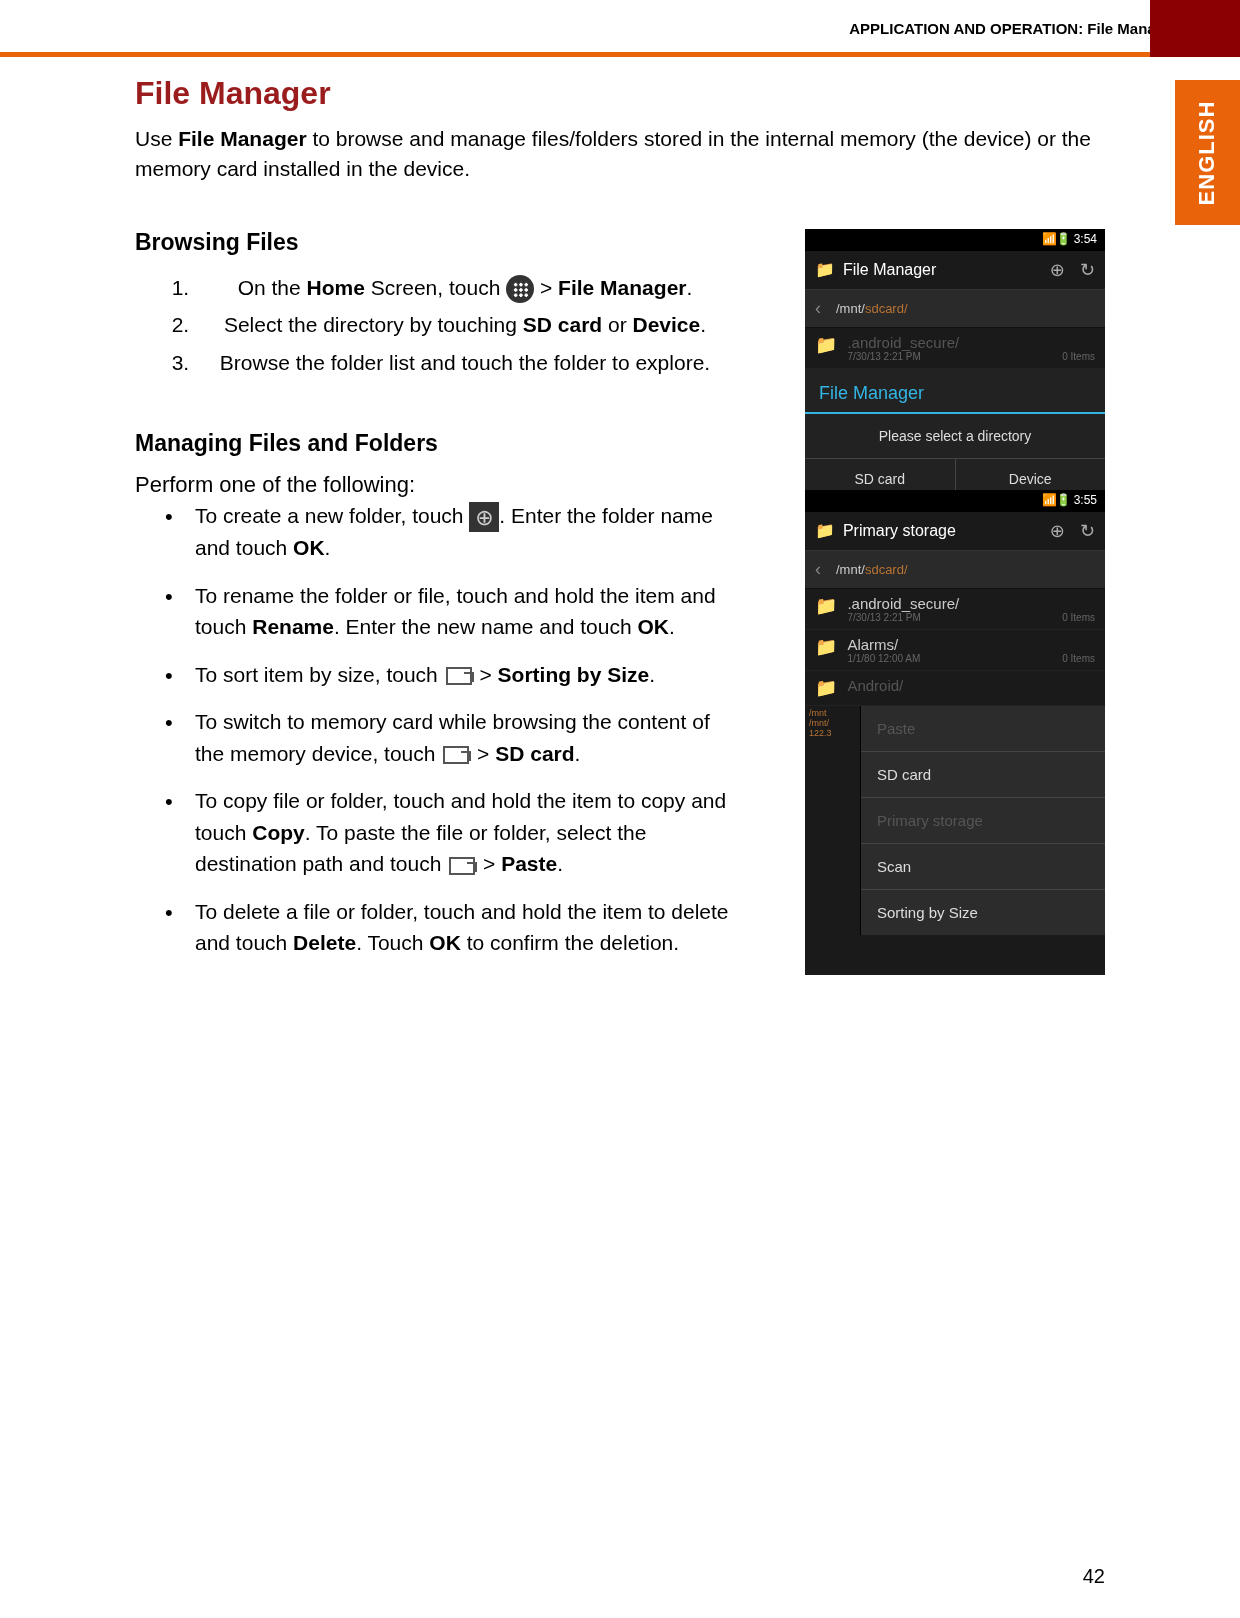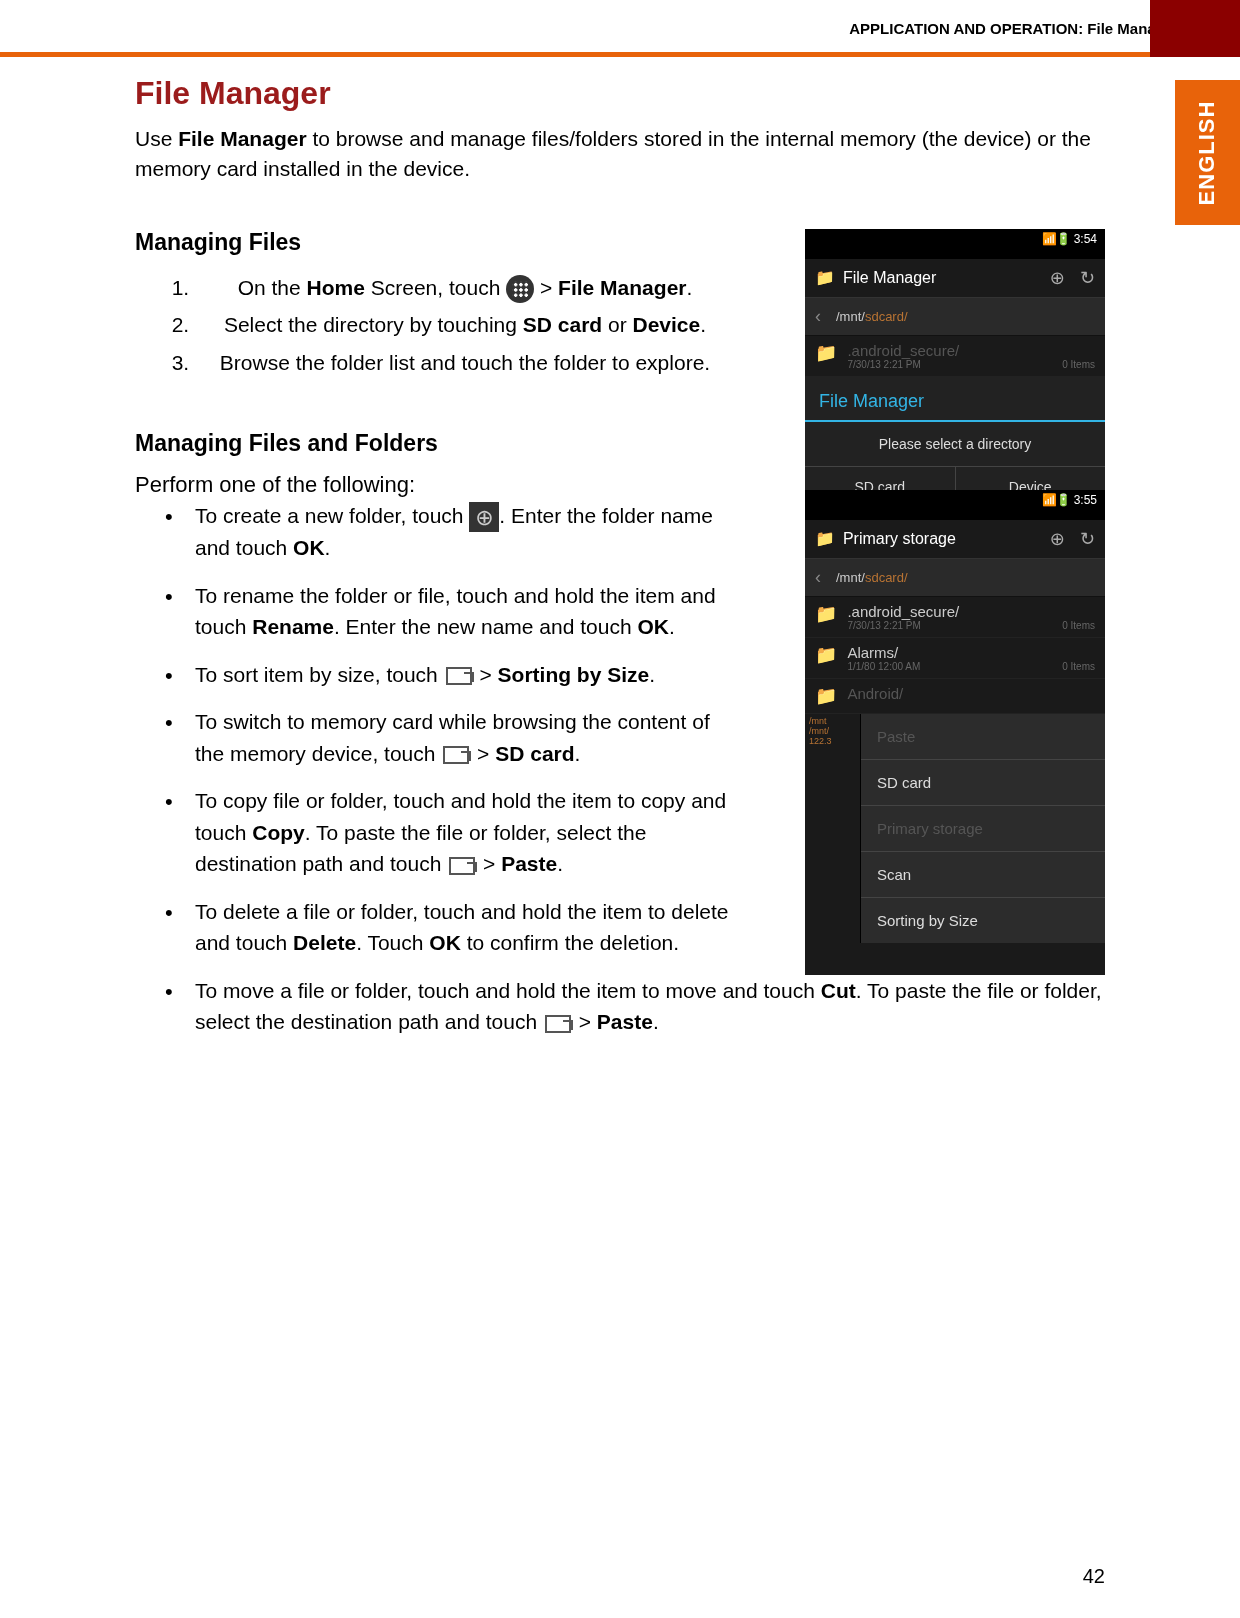--- a/index.html
+++ b/index.html
@@ -176,21 +176,21 @@
     right: 0;
     width: 300px;
     background: #1a1a1a;
     color: #ccc;
     font-family: Arial, sans-serif;
     font-size: 13px;
   }
   .phone-shot.first { top: 0; height: 440px; }
   .phone-shot.second { top: 0; height: 485px; }
   .ps-status {
-    height: 30px;
+    height: 22px;
     text-align: right;
     padding: 3px 8px;
     font-size: 12px;
     color: #fff;
     background: #000;
   }
   .ps-status .icons { letter-spacing: -1px; }
   .ps-titlebar {
     display: flex;
     align-items: center;
@@ -291,21 +291,21 @@
   <span>ENGLISH</span>
 </div>
 
 <div class="content">
   <h1>File Manager</h1>
   <p class="intro">
     <span>Use </span><b>File Manager</b><span> to browse and manage files/folders stored in the internal memory (the device) or the memory card installed in the device.</span>
   </p>
 
   <div class="section-browsing">
-    <h2>Managing Files</h2>
+    <h2>Browsing Files</h2>
     <ol class="ol-list">
       <li>
         <span>On the </span><b>Home</b><span> Screen, touch </span><span class="icon-apps"></span><span>  &gt; </span><b>File Manager</b><span>.</span>
       </li>
       <li>
         <span>Select the directory by touching </span><b>SD card</b><span> or </span><b>Device</b><span>.</span>
       </li>
       <li>
         <span>Browse the folder list and touch the folder to explore.</span>
       </li>
@@ -377,25 +377,20 @@
       <li>
         <span>To switch to memory card while browsing the content of the memory device, touch </span><span class="icon-menu"></span><span> &gt; </span><b>SD card</b><span>.</span>
       </li>
       <li>
         <span>To copy file or folder, touch and hold the item to copy and touch </span><b>Copy</b><span>. To paste the file or folder, select the destination path and touch </span><span class="icon-menu"></span><span> &gt; </span><b>Paste</b><span>.</span>
       </li>
       <li>
         <span>To delete a file or folder, touch and hold the item to delete and touch </span><b>Delete</b><span>. Touch </span><b>OK</b><span> to confirm the deletion.</span>
       </li>
     </ul>
-    <ul class="ul-list wide">
-      <li>
-        <span>To move a file or folder, touch and hold the item to move and touch </span><b>Cut</b><span>. To paste the file or folder, select the destination path and touch </span><span class="icon-menu"></span><span> &gt; </span><b>Paste</b><span>.</span>
-      </li>
-    </ul>
 
     <div class="phone-shot second" style="top:60px">
       <div class="ps-status">
         <span class="icons">📶🔋</span>
         <span>3:55</span>
       </div>
       <div class="ps-titlebar">
         <span class="folder-ico">📁</span>
         <span>Primary storage</span>
         <span class="spacer"></span>

